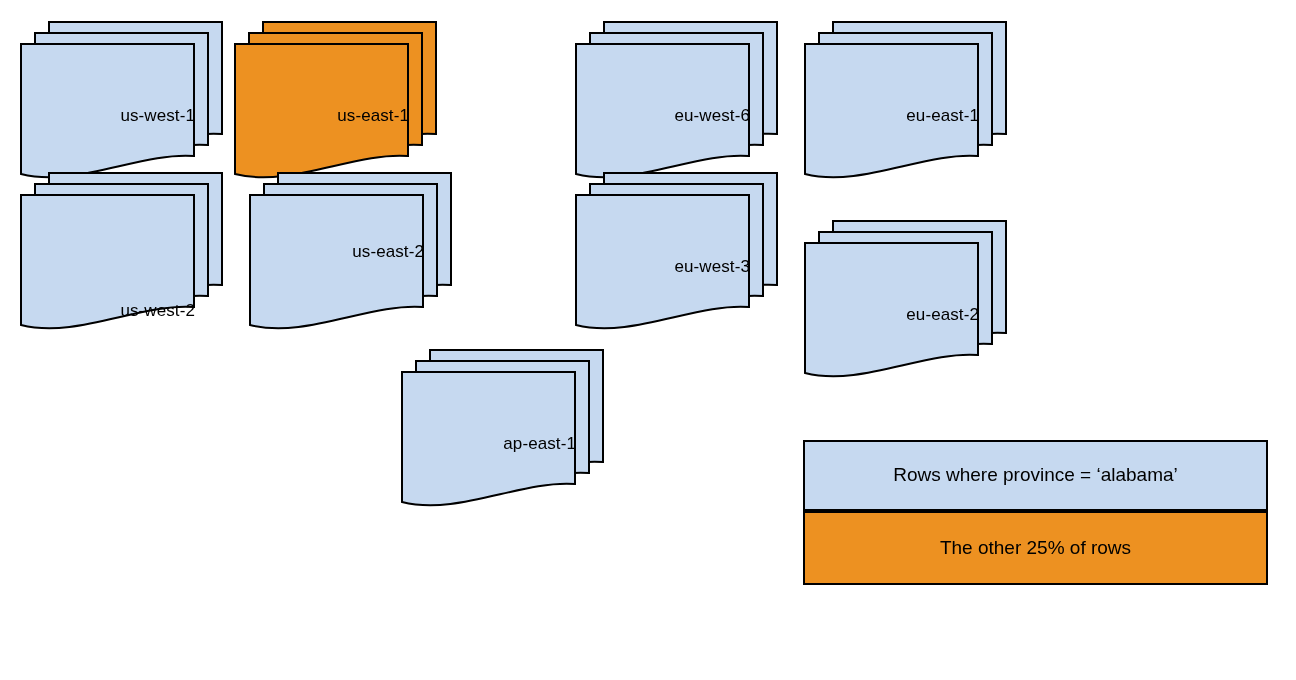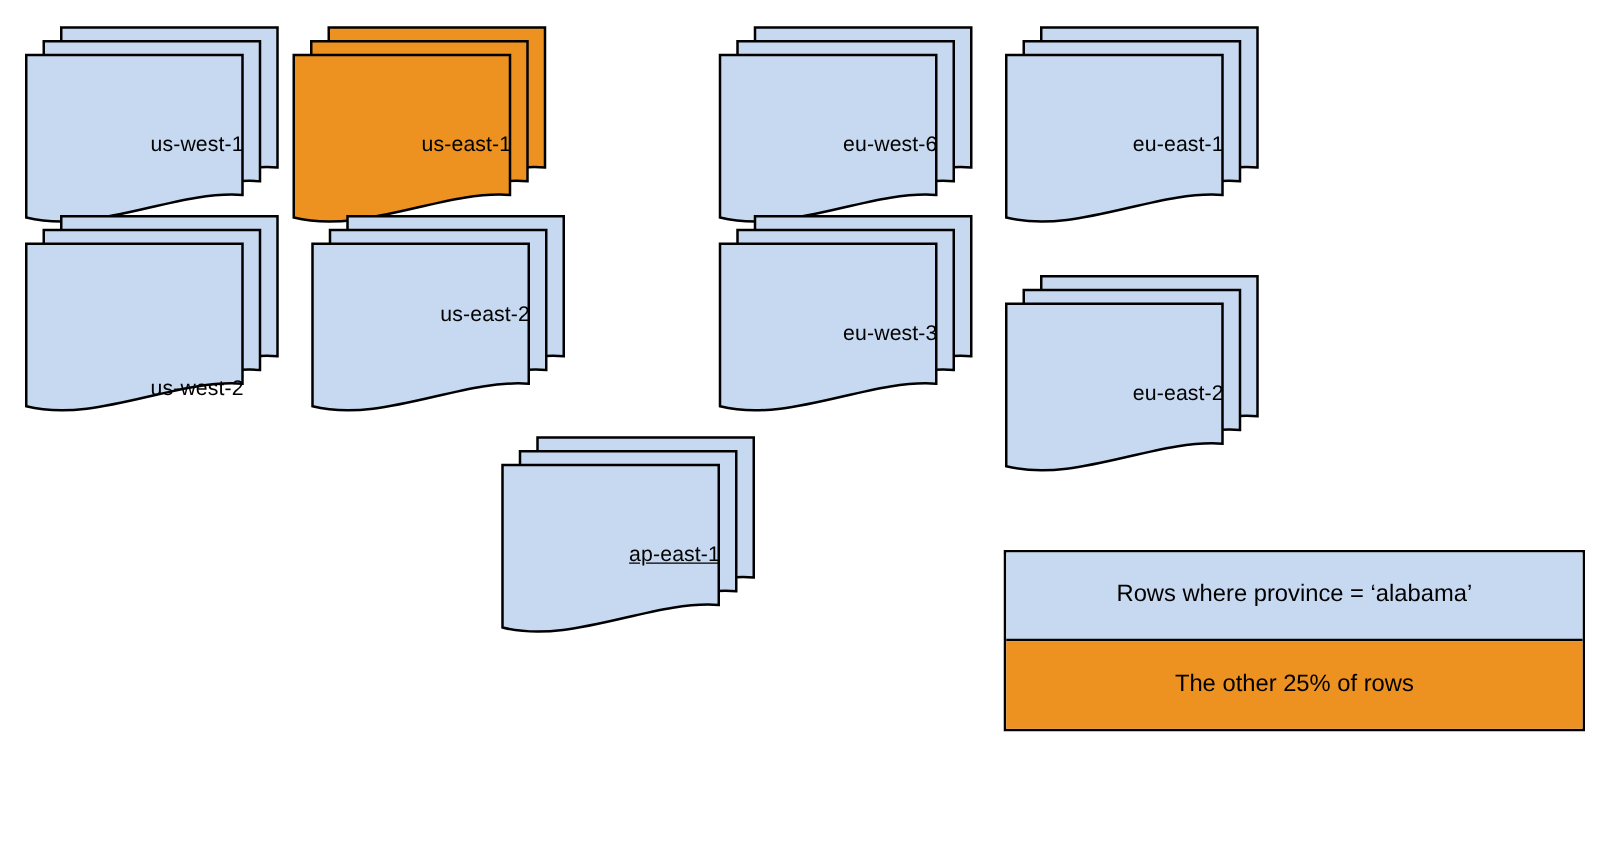--- a/index.html
+++ b/index.html
@@ -59,21 +59,21 @@
     width: 100%;
     height: 50%;
     display: flex;
     align-items: center;
     justify-content: center;
     font-family: "Liberation Sans", sans-serif;
     font-size: 19px;
     color: #000000;
   }
   .legend-row.top {
-    border-bottom: 2px solid #000000;
+    border-bottom: 4px solid #000000;
   }
 </style>
 </head>
 <body style="background: rgb(255, 255, 255);">
 
 <div id="canvas" style="background: rgb(255, 255, 255);">
 
   <div class="doc-stack" style="left: 20px; top: 43px;">
       <svg viewBox="0 0 216 152" width="216" height="152">
         <g transform="translate(28,-22)">
@@ -191,21 +191,21 @@
         <g transform="translate(28,-22)">
           <path d="M 1,1 L 174,1 L 174,113 C 120,109 57,145 1,131 Z" fill="#C6D9F0" stroke="#000000" stroke-width="2" stroke-linejoin="miter"></path>
         </g>
         <g transform="translate(14,-11)">
           <path d="M 1,1 L 174,1 L 174,113 C 120,109 57,145 1,131 Z" fill="#C6D9F0" stroke="#000000" stroke-width="2" stroke-linejoin="miter"></path>
         </g>
         <g transform="translate(0,0)">
           <path d="M 1,1 L 174,1 L 174,113 C 120,109 57,145 1,131 Z" fill="#C6D9F0" stroke="#000000" stroke-width="2" stroke-linejoin="miter"></path>
         </g>
       </svg>
-      <div class="doc-label" style="top: 63px; text-decoration: underline;">ap-east-1</div>
+      <div class="doc-label" style="top: 63px;">ap-east-1</div>
     </div>
     <div id="legend" style="border-color: rgb(0, 0, 0);">
     <div class="legend-row top" style="background: rgb(198, 217, 240); border-bottom-color: rgb(0, 0, 0);">
       <span>Rows where province = ‘alabama’</span>
     </div>
     <div class="legend-row bottom" style="background: rgb(237, 145, 33); border-bottom-color: rgb(0, 0, 0);">
       <span>The other 25% of rows</span>
     </div>
   </div>
 </div>

